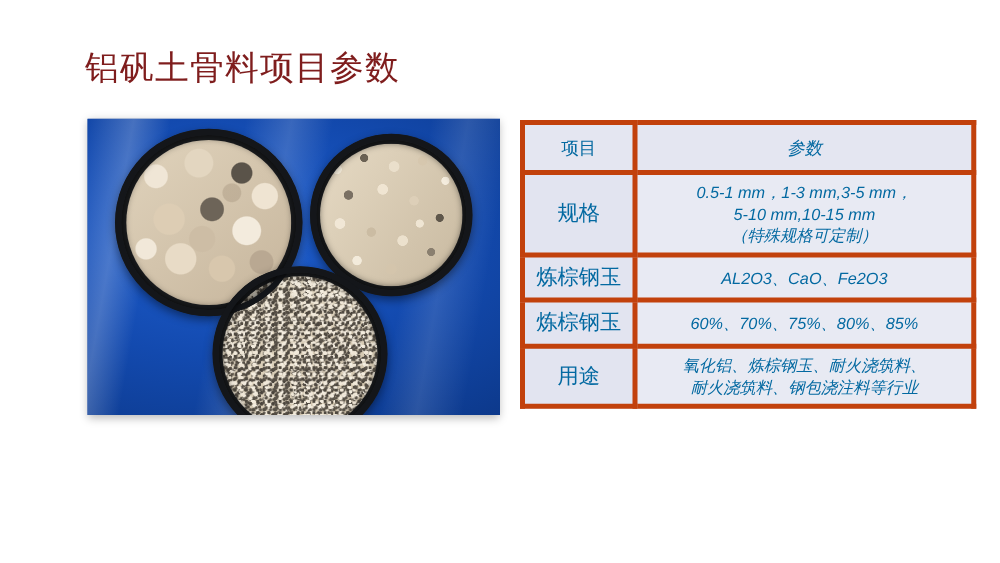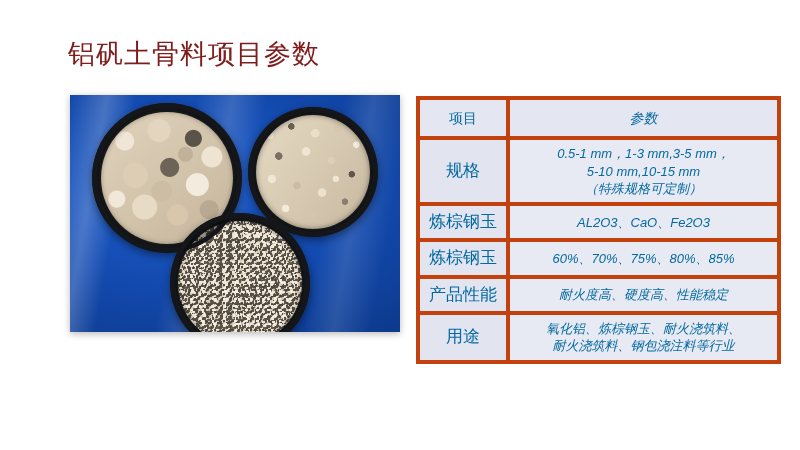--- a/index.html
+++ b/index.html
@@ -249,26 +249,20 @@
         <span class="cell-line">AL2O3、CaO、Fe2O3</span>
       </td>
     </tr>
     <tr>
       <td class="label-cell">炼棕钢玉</td>
       <td class="value-cell">
         <span class="cell-line">60%、70%、75%、80%、85%</span>
       </td>
     </tr>
     <tr>
-      <td class="label-cell">产品性能</td>
-      <td class="value-cell">
-        <span class="cell-line">耐火度高、硬度高、性能稳定</span>
-      </td>
-    </tr>
-    <tr>
       <td class="label-cell">用途</td>
       <td class="value-cell">
         <span class="cell-line">氧化铝、炼棕钢玉、耐火浇筑料、</span>
         <span class="cell-line">耐火浇筑料、钢包浇注料等行业</span>
       </td>
     </tr>
   </tbody>
 </table>
 
 </body></html>

